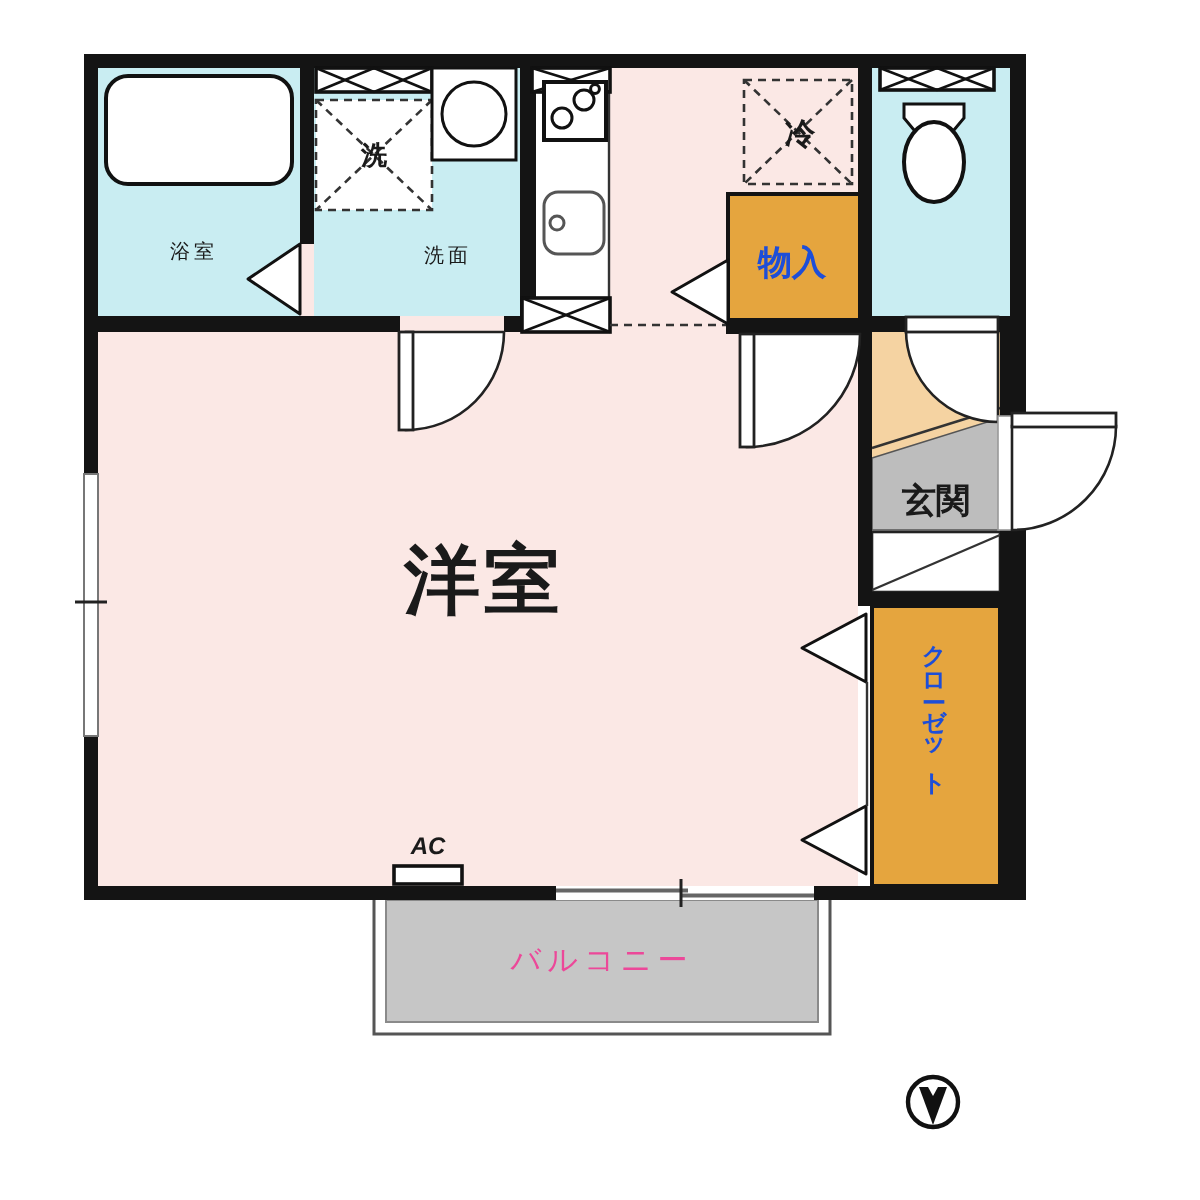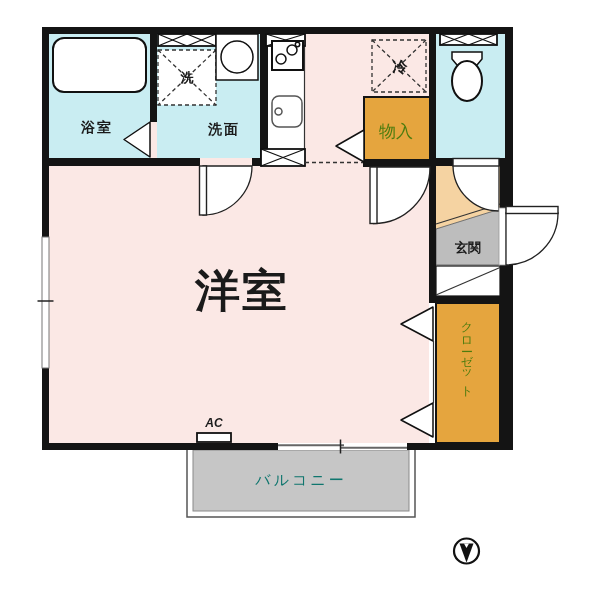--- a/index.html
+++ b/index.html
@@ -24,23 +24,23 @@
   .tri{fill:#ffffff;stroke:#111;stroke-width:1.5;stroke-linejoin:round;}
   .hatchbox{fill:#ffffff;stroke:#111;stroke-width:1.8;}
   .hatchline{stroke:#111;stroke-width:1.3;}
   .dash{fill:none;stroke:#333;stroke-width:1.3;stroke-dasharray:4 3;}
   .dashfill{fill:#ffffff;stroke:#333;stroke-width:1.3;stroke-dasharray:4 3;}
   .thin{stroke:#333;stroke-width:1.2;fill:none;}
   .rail{stroke:#666;stroke-width:2;}
   .tick{stroke:#222;stroke-width:1.5;}
   .lbl{position:absolute;color:#1a1a1a;white-space:nowrap;}
   .lbl.center{text-align:center;}
-  .brown{color:#4d7c0f;font-weight:normal;}
-  .room-title{font-size:45px;font-weight:600;line-height:46px;letter-spacing:2px;}
-  .small{font-size:14px;font-weight:700;letter-spacing:2px;}
+  .brown{color:#1d4ed8;font-weight:bold;}
+  .room-title{font-size:38px;font-weight:600;line-height:46px;letter-spacing:2px;}
+  .small{font-size:10px;font-weight:400;letter-spacing:2px;}
   .vertical{writing-mode:vertical-rl;text-orientation:mixed;letter-spacing:2px;}
 </style>
 </head>
 <body>
 
 <div id="plan">
   <svg width="600" height="600" viewBox="0 0 600 600">
 
     <rect class="pink" x="49" y="34" width="380" height="409"></rect>
     <rect class="cyan" x="49" y="34" width="101" height="124"></rect>
@@ -179,20 +179,20 @@
       <polygon points="459.5,543.5 473.5,543.5 466.5,562.5" fill="#111"></polygon>
       <polygon points="464,543.5 469,543.5 466.5,548" fill="#fff"></polygon>
     </g>
   </svg>
 
   <div class="lbl center small" style="left:71px;top:119px;width:52px;">浴室</div>
   <div class="lbl center" style="left:172px;top:69px;width:30px;font-size:13px;font-weight:600;">洗</div>
   <div class="lbl center small" style="left:196px;top:121px;width:56px;">洗面</div>
   <div class="lbl center" style="left:384px;top:58px;width:32px;font-size:15px;font-weight:600;">冷</div>
   <div class="lbl center brown" style="left:363px;top:120px;width:66px;font-size:17px;">物入</div>
-  <div class="lbl center" style="left:446px;top:239px;width:44px;font-size:13px;font-weight:600;">玄関</div>
+  <div class="lbl center" style="left:446px;top:239px;width:44px;font-size:17px;font-weight:600;">玄関</div>
   <div class="lbl brown vertical" style="left:458px;top:313px;height:126px;font-size:12px;">クローゼット</div>
   <div class="lbl center" style="left:152px;top:268px;width:180px;">
     <div class="room-title">洋室</div>
   </div>
   <div class="lbl center" style="left:196px;top:416px;width:36px;font-size:12px;font-weight:bold;font-style:italic;">AC</div>
-  <div class="lbl center" style="left:231px;top:471px;width:140px;font-size:15px;letter-spacing:3px;color:#0f766e;">バルコニー</div>
+  <div class="lbl center" style="left:231px;top:471px;width:140px;font-size:15px;letter-spacing:3px;color:#ec4899;">バルコニー</div>
 </div>
 
 </body></html>

